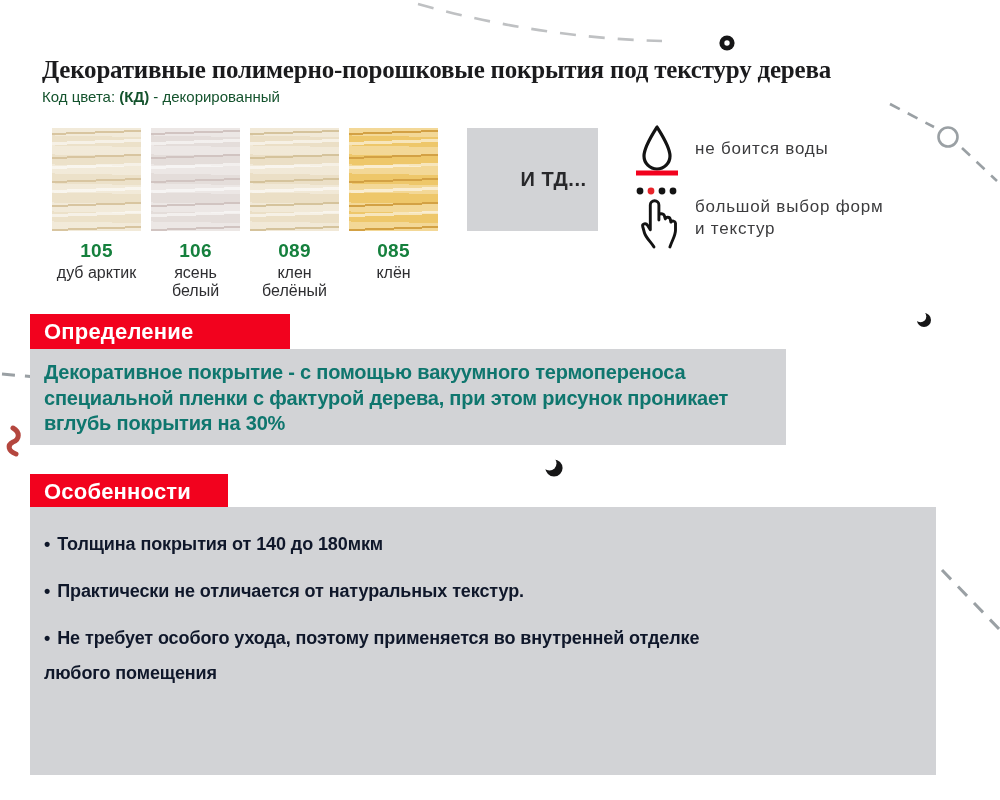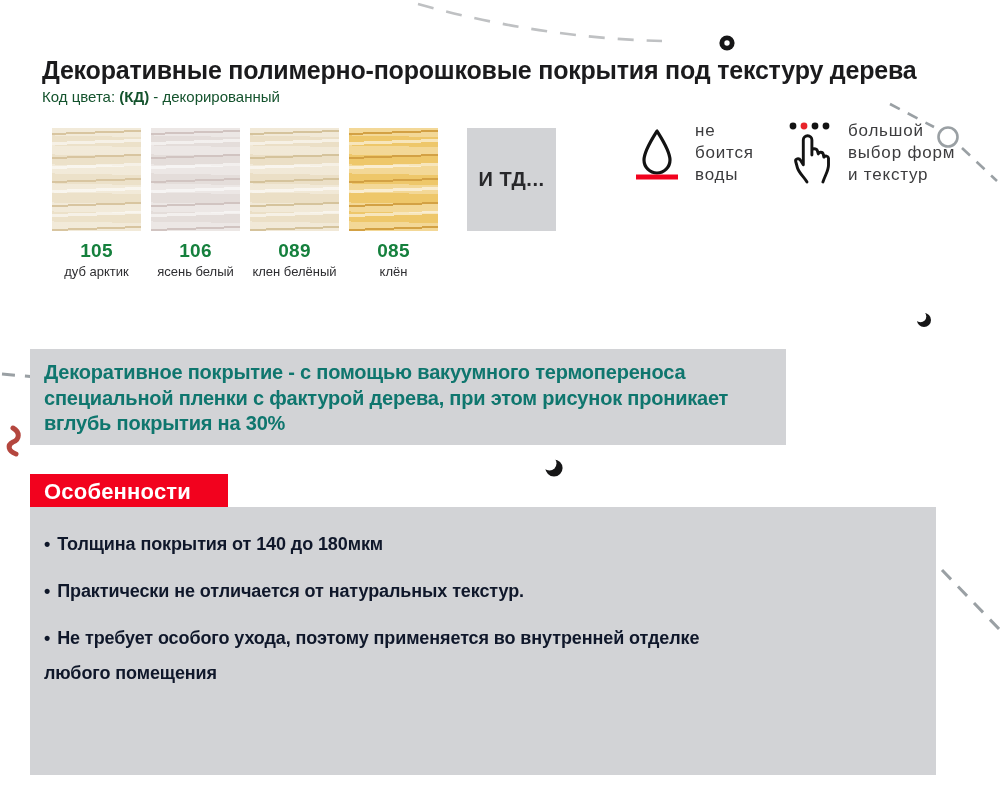--- a/index.html
+++ b/index.html
@@ -5,46 +5,46 @@
   html,body{margin:0;padding:0;background:#ffffff;}
   .page{
     position:relative;width:1000px;height:800px;overflow:hidden;background:#fff;
     font-family:"Liberation Sans","DejaVu Sans",sans-serif;color:#141416;
   }
   .deco{position:absolute;inset:0;width:1000px;height:800px;pointer-events:none;}
 
   
   .title{
     position:absolute;left:42px;top:56px;margin:0;width:930px;
-    font-size:25px;font-weight:bold;letter-spacing:-0.2px;color:#1b1b1d;white-space:nowrap;
+    font-size:25px;font-weight:bold;letter-spacing:-0.2px;color:#1b1b1d;white-space:nowrap;font-family:Liberation Serif, serif;
   }
   .subtitle{
     position:absolute;left:42px;top:88px;margin:0;font-size:15px;color:#14532d;
   }
   .subtitle b{font-weight:bold;}
 
   
   .swatch-row{position:absolute;left:52px;top:128px;display:flex;align-items:flex-start;}
   .swatch{width:89px;margin-right:10px;text-align:center;}
   .tile{
     width:89px;height:103px;background-color:var(--base,#eee);
     background-image:
       repeating-linear-gradient(178deg, transparent 0 5px, var(--streak) 5px 7px, transparent 7px 14px, rgba(255,255,255,0.55) 14px 17px, transparent 17px 24px),
       repeating-linear-gradient(181deg, rgba(255,255,255,0.30) 0 9px, transparent 9px 19px);
   }
   .swatch-code{margin-top:9px;font-size:19px;font-weight:bold;color:#15803d;letter-spacing:0.3px;}
-  .swatch-name{margin-top:2px;font-size:13px;color:#2e2e31;}
+  .swatch-name{margin-top:2px;font-size:16px;color:#2e2e31;}
   .etc-tile{
     width:89px;height:103px;margin-left:19px;background:#d2d3d6;
     display:flex;align-items:center;justify-content:center;
-    font-size:20px;font-weight:bold;color:#28282b;letter-spacing:0.5px;
+    font-size:20px;font-weight:bold;color:#28282b;letter-spacing:0.5px;padding-left:42px;
   }
 
   
-  .benefits{position:absolute;left:633px;top:120px;width:340px;display:flex;gap:7px;}
+  .benefits{position:absolute;left:633px;top:120px;width:340px;display:flex;flex-direction:column;gap:7px;}
   .benefit{display:flex;align-items:center;}
   .bicon{width:62px;flex:0 0 62px;display:flex;justify-content:flex-start;}
   .blabel{
     font-size:17px;color:#3c3c3e;letter-spacing:0.8px;line-height:1.3;
     white-space:pre-line;
   }
 
   
   .banner{
     position:absolute;left:30px;height:35px;background:var(--red,#f2021e);
@@ -145,20 +145,21 @@
           <circle cx="29" cy="6" r="3.4" fill="#131313"></circle>
           <circle cx="40" cy="6" r="3.4" fill="#131313"></circle>
           <path d="M21,62 c-3,-5 -8,-9 -9.5,-14 l-1.8,-6.5 c-0.7,-2.8 3.2,-4 4.8,-1.2 l2.8,4.5 L17.3,20 a4.3,4.3 0 0 1 8.6,0 l0,15 l0,-4.5 c0,-2.4 4.4,-2.4 5.4,0 l1,3.4 c0.6,-2.3 4.4,-2.1 4.9,0.2 l0.7,3 c1.2,-1.8 4.4,-1.1 4.6,1.1 l0,6.8 c0,5.6 -2.8,9 -5.6,17" fill="none" stroke="#131313" stroke-width="2.9" stroke-linecap="round" stroke-linejoin="round"></path>
         </svg>
       </div>
       <div class="blabel">большой выбор форм
 и текстур</div>
     </div>
   </div>
 
+  <div class="banner def">Определение</div>
   <div class="panel def">Декоративное покрытие - с помощью вакуумного термопереноса
 специальной пленки с фактурой дерева, при этом рисунок проникает
 вглубь покрытия на 30%</div>
 
   <div class="banner feat">Особенности</div>
   <div class="panel feat">
     <p class="bullet-line"><span class="bdot">•</span><span class="btext">Толщина покрытия от 140 до 180мкм</span></p>
     <p class="bullet-line"><span class="bdot">•</span><span class="btext">Практически не отличается от натуральных текстур.</span></p>
     <p class="bullet-line"><span class="bdot">•</span><span class="btext">Не требует особого ухода, поэтому применяется во внутренней отделке
 любого помещения</span></p>

